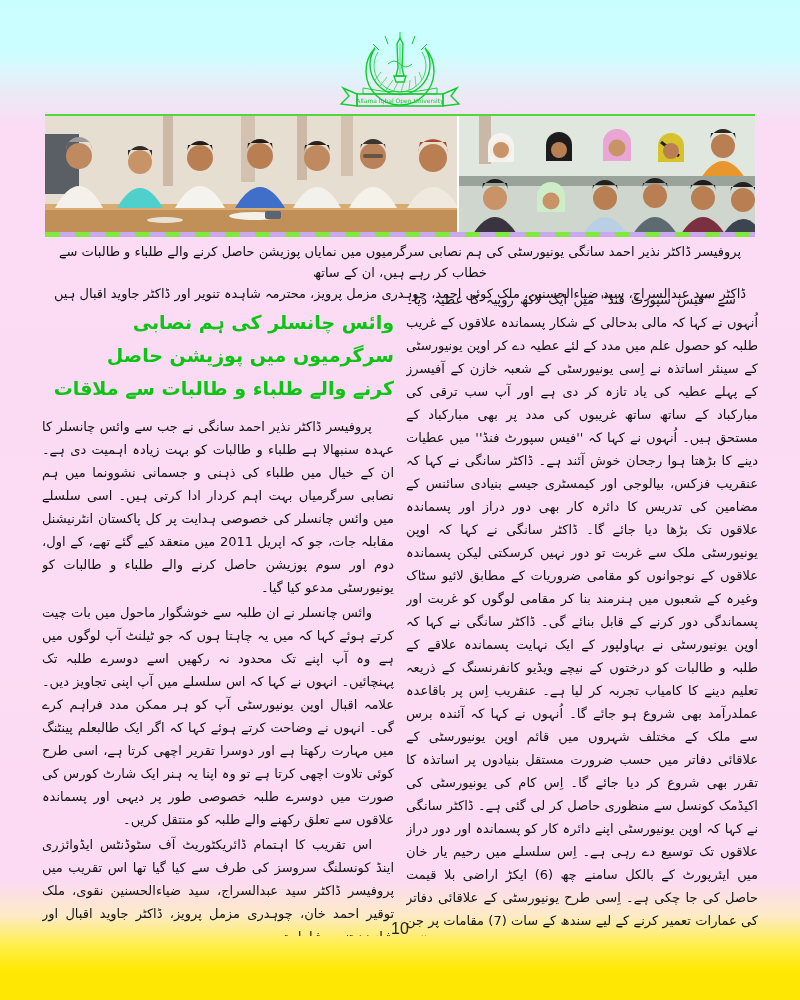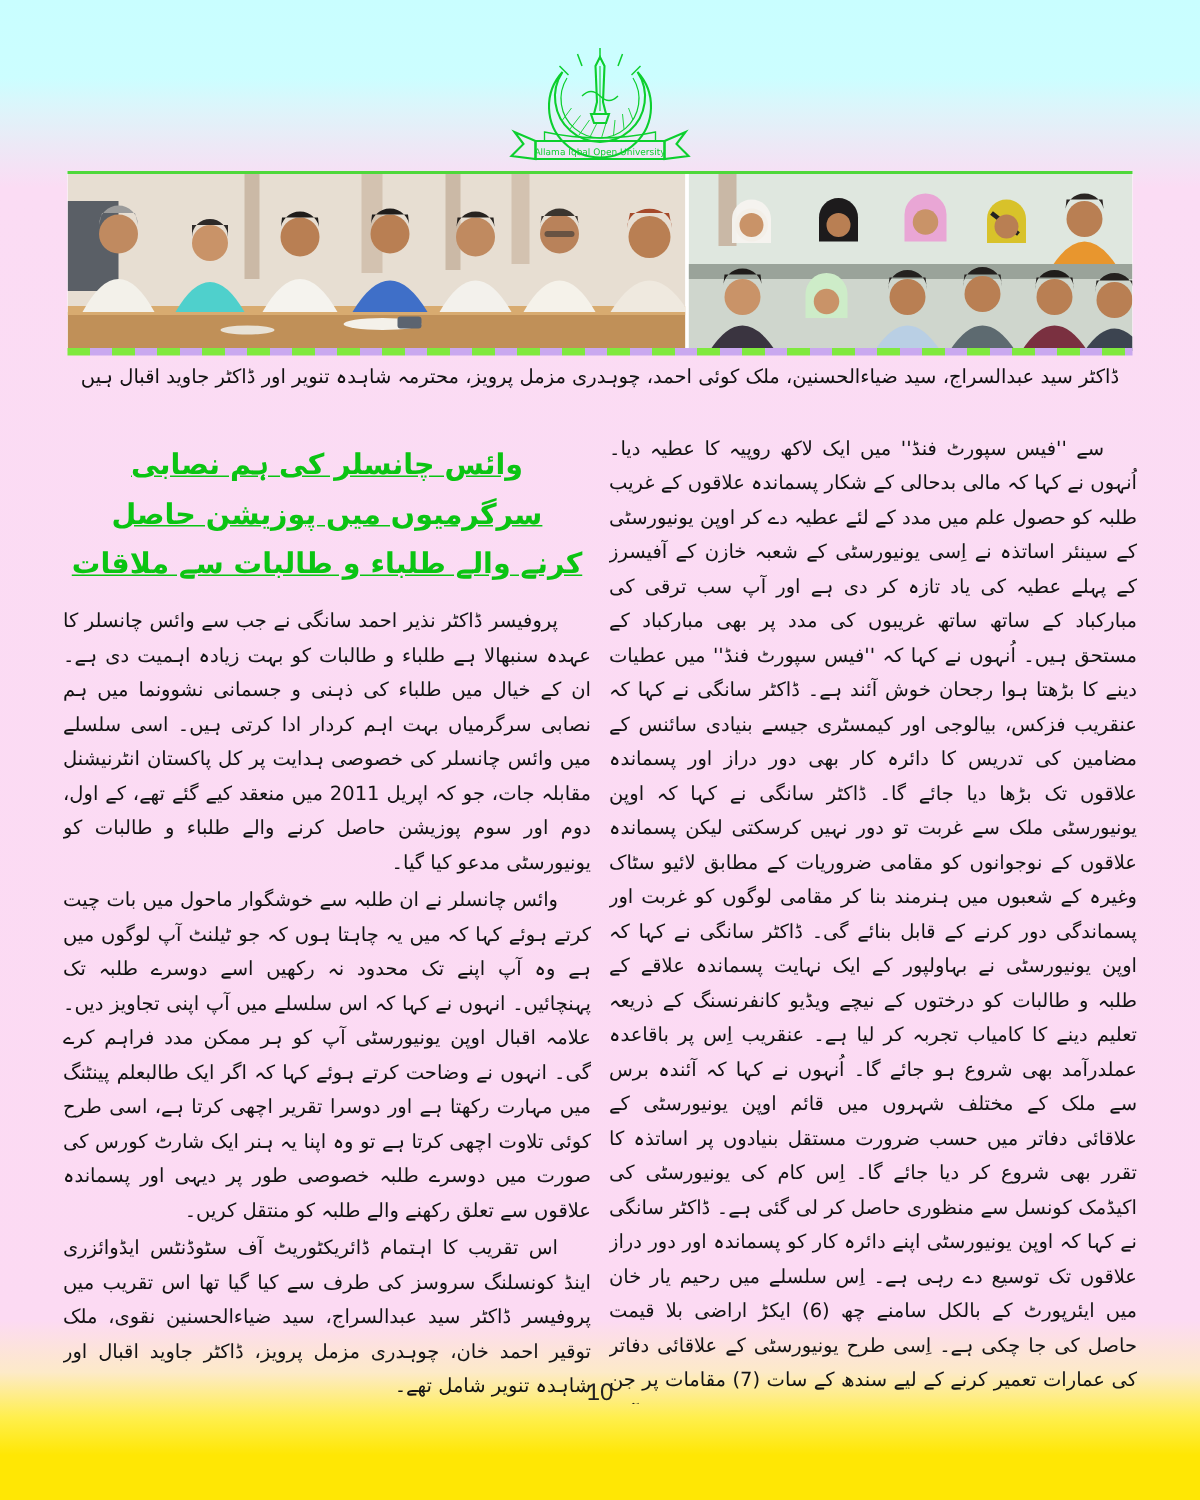--- a/index.html
+++ b/index.html
@@ -37,23 +37,23 @@
   
   .col{
     position:absolute;top:288px;width:352px;
     direction:rtl;text-align:justify;color:#131313;
     font-size:13px;line-height:23px;overflow:hidden;
   }
   #col-left{left:42px;height:648px;}
   #col-right{left:406px;height:648px;}
   .col p{margin:0 0 2px 0;text-indent:22px;}
   #headline{
-    direction:rtl;text-align:center;
+    direction:rtl;text-align:right;
     font-size:19px;line-height:33px;font-weight:bold;
-    color:#0bc413;margin:6px 0 10px 0;text-indent:0;text-decoration:underline;
+    color:#0bc413;margin:18px 0 10px 0;text-indent:0;
   }
   
   #page-number{
     position:absolute;left:0;top:920px;width:100%;
     text-align:center;font-family:Liberation Sans, sans-serif;
     font-size:16px;color:#222;
   }
 </style>
 </head>
 <body>
@@ -190,20 +190,21 @@
           <circle cx="284" cy="84" r="12" fill="#b97f53"></circle>
             <path d="M271,79 a13 13 0 0 1 26,0 l-1,-8 -24,0 Z" fill="#23201e"></path>
           <path d="M264,118 q20,-30 40,0 Z" fill="#3c4450"></path>
         </g>
       </svg>
     </div>
   </div>
   <div id="photo-sep"></div>
 
   <div id="caption">
+    <div>پروفیسر ڈاکٹر نذیر احمد سانگی یونیورسٹی کی ہم نصابی سرگرمیوں میں نمایاں پوزیشن حاصل کرنے والے طلباء و طالبات سے خطاب کر رہے ہیں، ان کے ساتھ</div>
     <div>ڈاکٹر سید عبدالسراج، سید ضیاءالحسنین، ملک کوئی احمد، چوہدری مزمل پرویز، محترمہ شاہدہ تنویر اور ڈاکٹر جاوید اقبال ہیں</div>
   </div>
 
   <div class="col" id="col-left">
     <div id="headline">
       <div>وائس چانسلر کی ہم نصابی سرگرمیوں میں پوزیشن حاصل</div>
       <div>کرنے والے طلباء و طالبات سے ملاقات</div>
     </div>
     <p>پروفیسر ڈاکٹر نذیر احمد سانگی نے جب سے وائس چانسلر کا عہدہ سنبھالا ہے طلباء و طالبات کو بہت زیادہ اہمیت دی ہے۔ ان کے خیال میں طلباء کی ذہنی و جسمانی نشوونما میں ہم نصابی سرگرمیاں بہت اہم کردار ادا کرتی ہیں۔ اسی سلسلے میں وائس چانسلر کی خصوصی ہدایت پر کل پاکستان انٹرنیشنل مقابلہ جات، جو کہ اپریل 2011 میں منعقد کیے گئے تھے، کے اول، دوم اور سوم پوزیشن حاصل کرنے والے طلباء و طالبات کو یونیورسٹی مدعو کیا گیا۔</p>
     <p>وائس چانسلر نے ان طلبہ سے خوشگوار ماحول میں بات چیت کرتے ہوئے کہا کہ میں یہ چاہتا ہوں کہ جو ٹیلنٹ آپ لوگوں میں ہے وہ آپ اپنے تک محدود نہ رکھیں اسے دوسرے طلبہ تک پہنچائیں۔ انہوں نے کہا کہ اس سلسلے میں آپ اپنی تجاویز دیں۔ علامہ اقبال اوپن یونیورسٹی آپ کو ہر ممکن مدد فراہم کرے گی۔ انہوں نے وضاحت کرتے ہوئے کہا کہ اگر ایک طالبعلم پینٹنگ میں مہارت رکھتا ہے اور دوسرا تقریر اچھی کرتا ہے، اسی طرح کوئی تلاوت اچھی کرتا ہے تو وہ اپنا یہ ہنر ایک شارٹ کورس کی صورت میں دوسرے طلبہ خصوصی طور پر دیہی اور پسماندہ علاقوں سے تعلق رکھنے والے طلبہ کو منتقل کریں۔</p>

